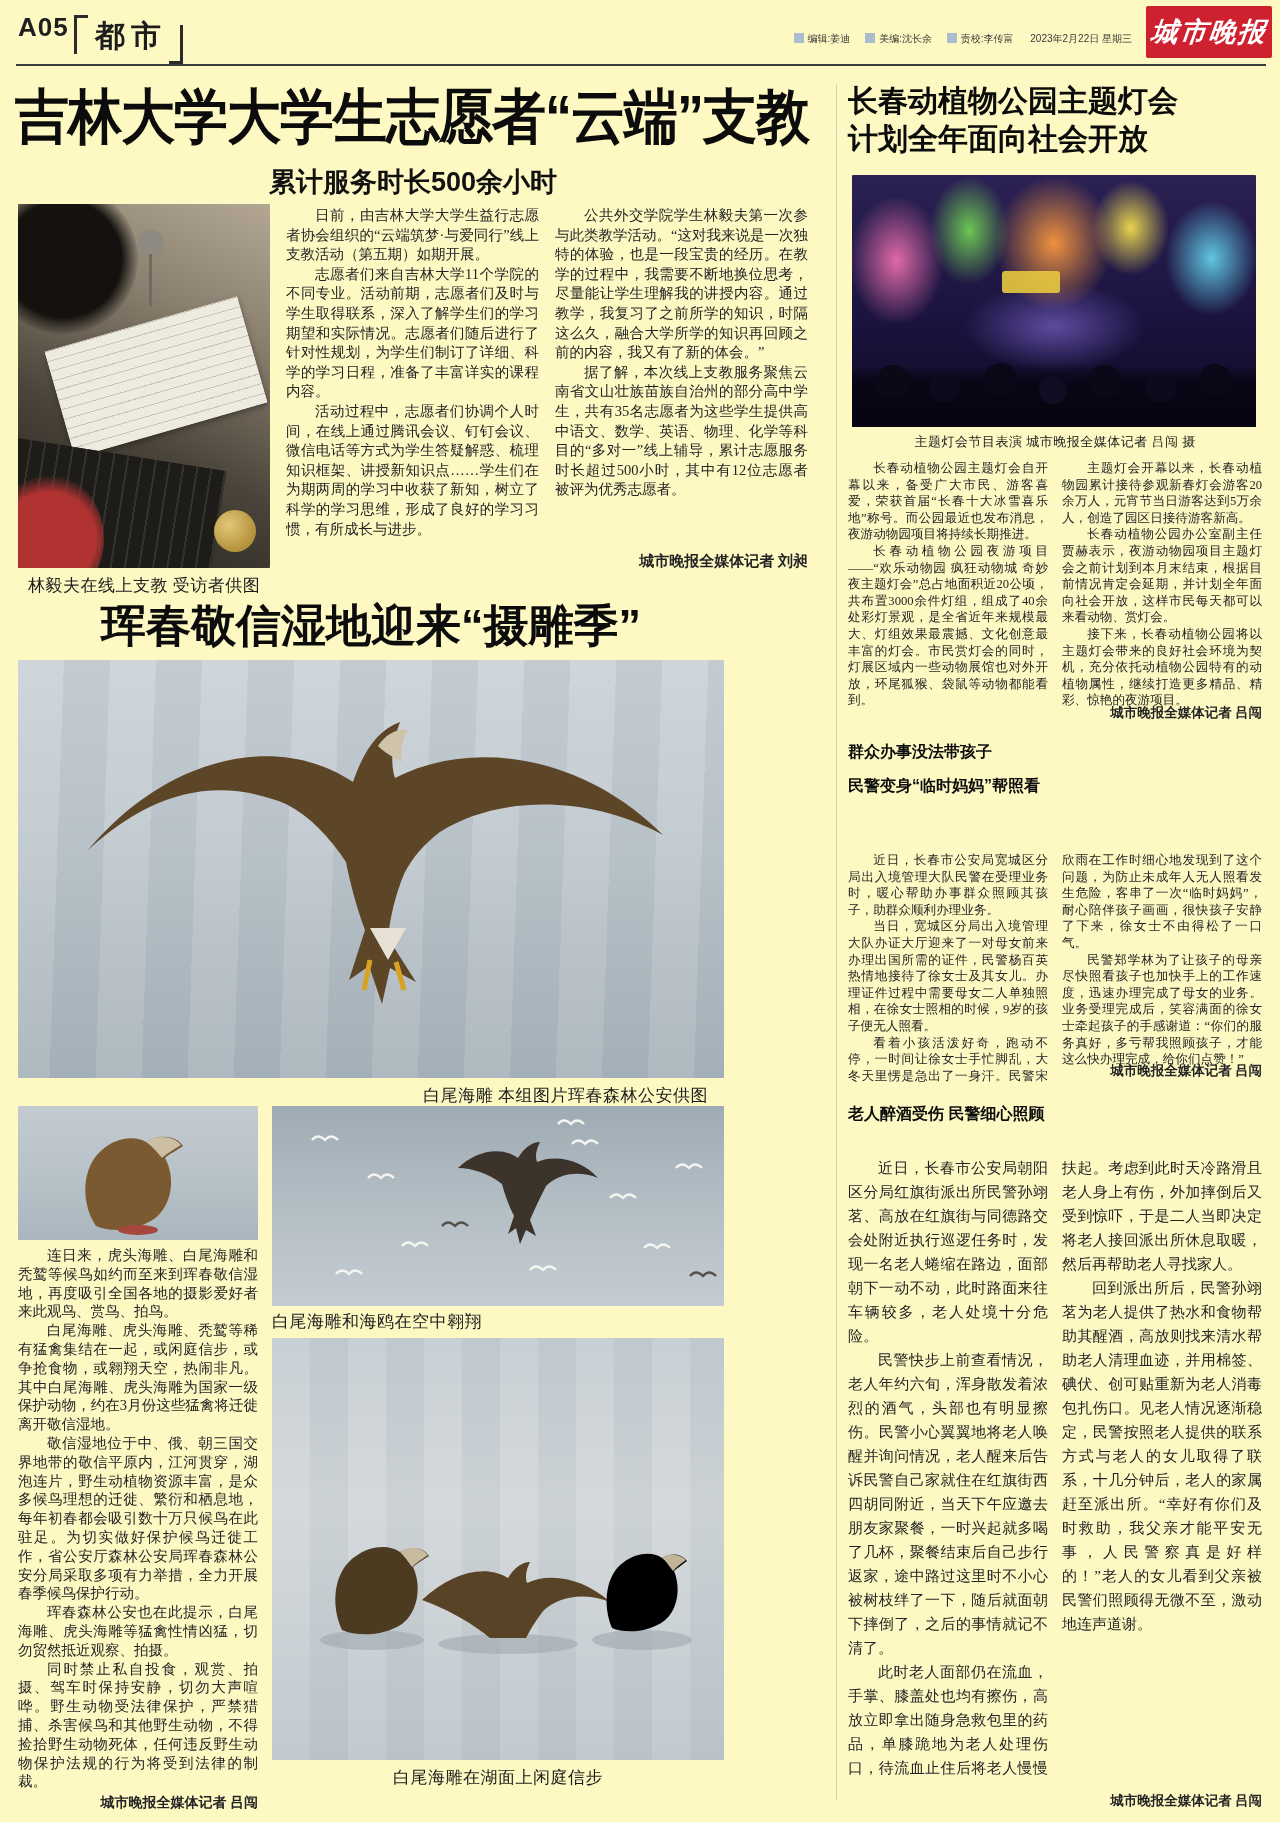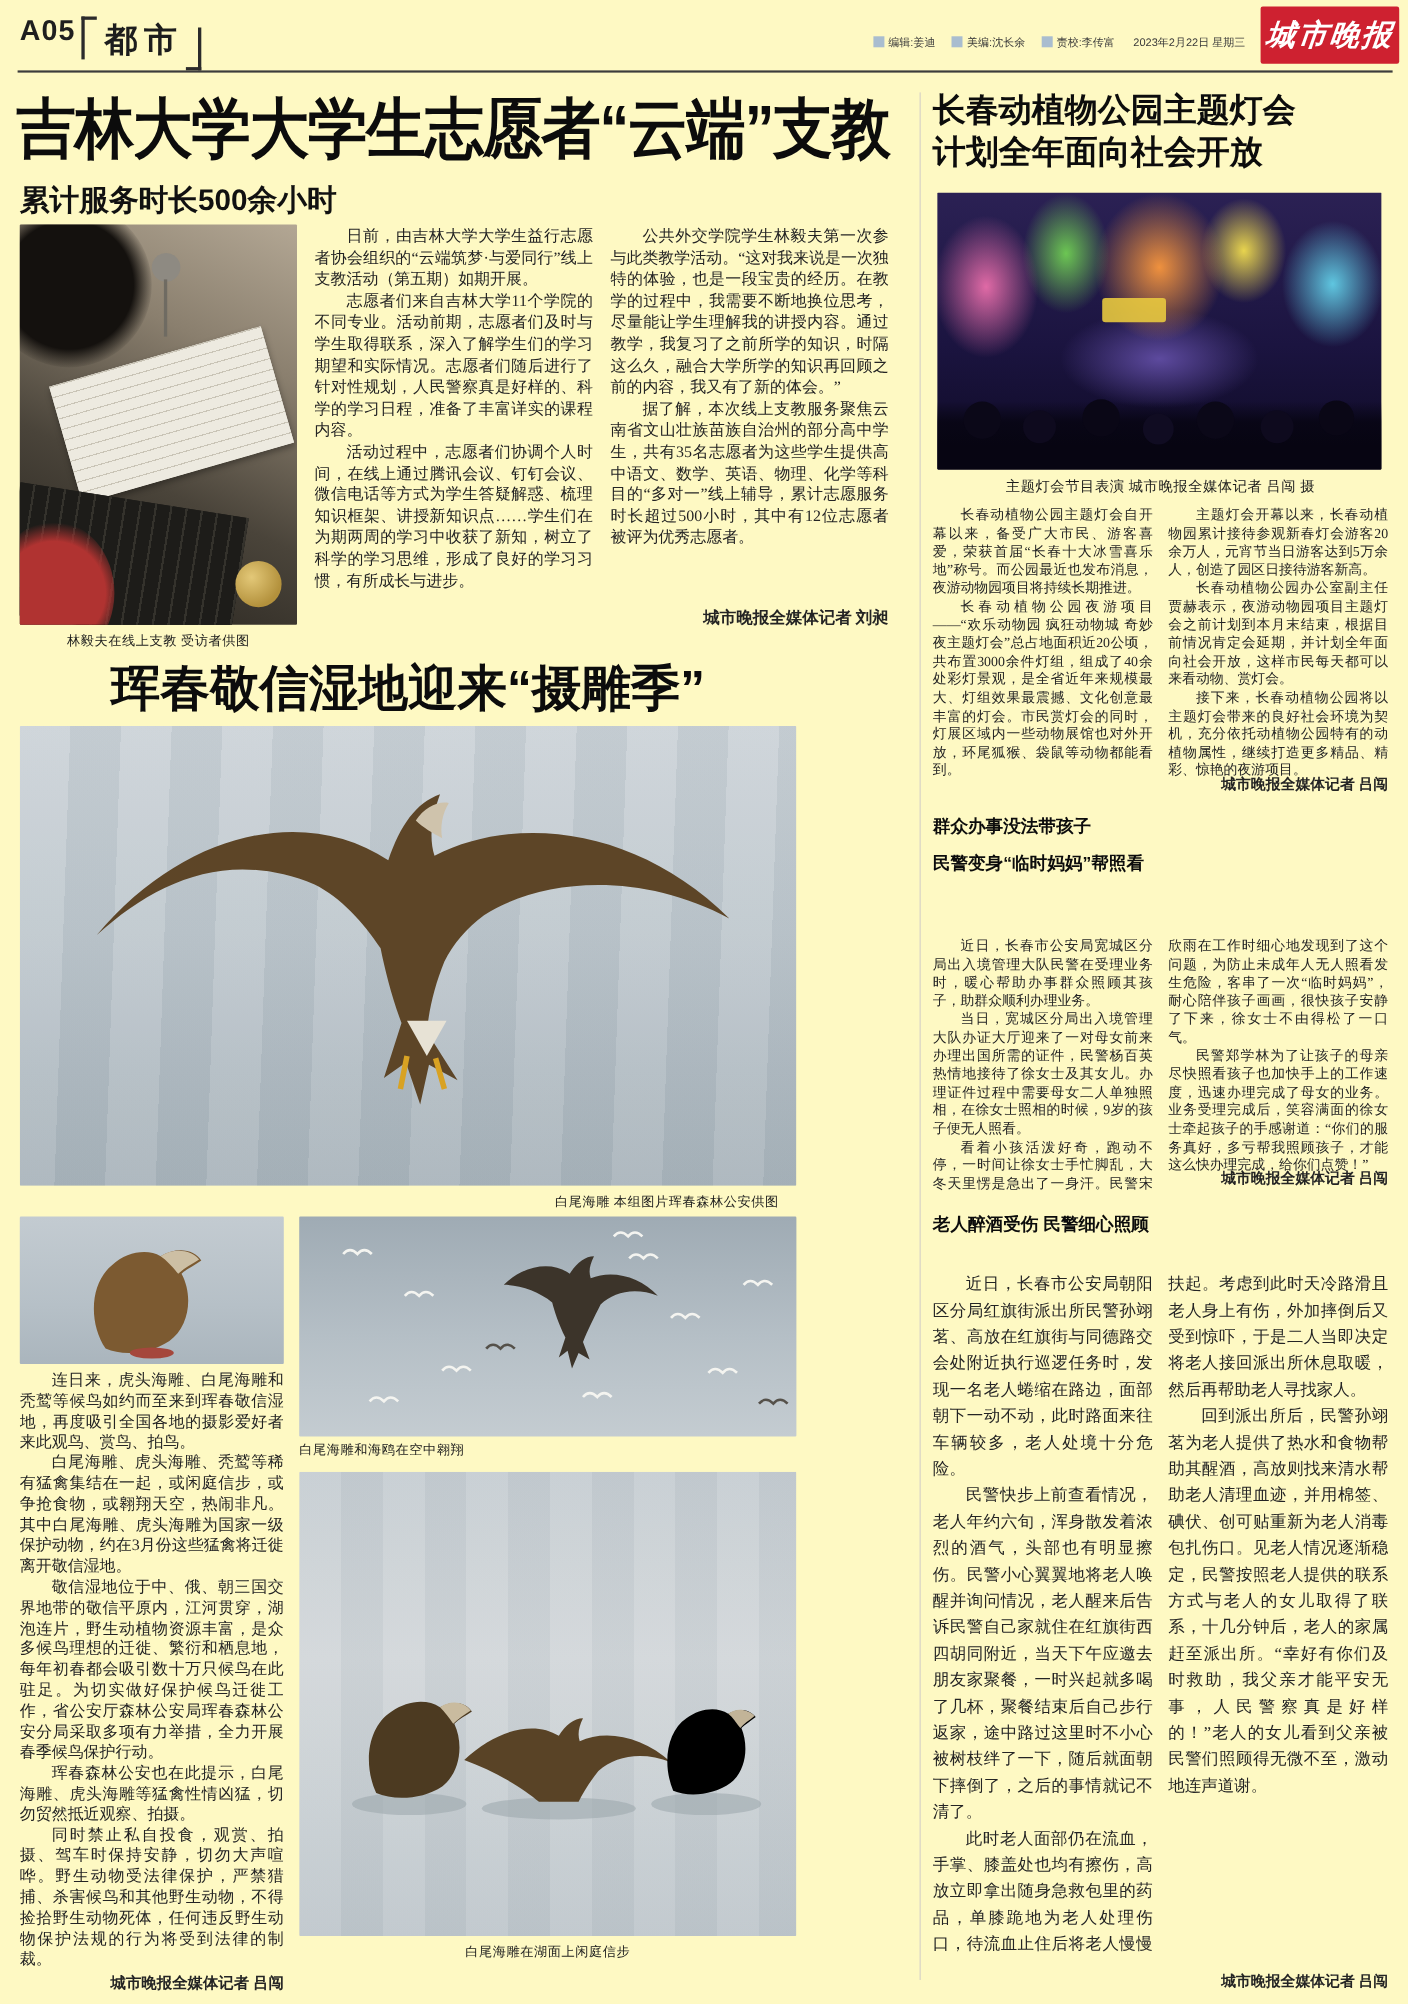--- a/index.html
+++ b/index.html
@@ -22,41 +22,41 @@
   .logo{left:1146px;top:6px;width:126px;height:52px;background:#ce2130;border-radius:2px;
         display:flex;align-items:center;justify-content:center;}
   .logo span{color:#fff;font-size:27px;font-weight:bold;font-style:italic;letter-spacing:2px;
              transform:skewX(-6deg);font-family:"Liberation Serif","DejaVu Serif",serif;}
   .hrule{left:16px;top:64px;width:1250px;border-top:2px solid #3c3c3c;height:0;}
   .vrule{left:836px;top:84px;width:0;height:1716px;border-left:1px solid #d4d0c7;}
 
   
   .h-main{left:14px;top:78px;width:796px;text-align:center;font-size:54px;font-weight:900;
           color:#0c0c0c;letter-spacing:-1px;transform:scaleY(1.1);transform-origin:top;white-space:nowrap;}
-  .h-sub{left:18px;top:164px;width:790px;font-size:27px;font-weight:bold;color:#111;}
+  .h-sub{left:18px;top:164px;width:790px;text-align:center;font-size:27px;font-weight:bold;color:#111;}
   .h-mid{left:18px;top:596px;width:706px;text-align:center;font-size:45px;font-weight:900;color:#0c0c0c;white-space:nowrap;}
   .h-right{font-weight:900;color:#0c0c0c;line-height:1.26;}
 
   
   .p-body p{margin:0;text-indent:2em;text-align:justify;}
   .txt-jlu{left:286px;top:206px;width:522px;height:344px;overflow:hidden;
            columns:2;column-gap:16px;font-size:14.5px;line-height:19.6px;}
   .by-jlu{left:286px;top:552px;width:522px;text-align:right;font-size:15px;font-weight:bold;}
   .txt-eagles{left:18px;top:1246px;width:240px;height:544px;overflow:hidden;font-size:14.5px;line-height:18.8px;}
   .by-eagles{left:18px;top:1794px;width:240px;text-align:right;font-size:14px;font-weight:bold;}
 
   .rzone{left:848px;top:82px;width:414px;}
   .rzone .h1a{font-size:30px;}
   .rtxt{columns:2;column-gap:14px;font-size:12.6px;line-height:16.6px;}
   .rtxt-c{columns:2;column-gap:14px;font-size:15px;line-height:24px;height:640px;column-fill:auto;overflow:hidden;}
   .rby{text-align:right;font-size:13.5px;font-weight:bold;}
 
   
   .photo{position:absolute;background:#cfd2d4;overflow:hidden;border-radius:1px;}
-  .cap{position:absolute;font-size:12px;color:#1c1c1c;letter-spacing:.5px;}
+  .cap{position:absolute;font-size:17px;color:#1c1c1c;letter-spacing:.5px;}
 
   .ph-student{left:18px;top:204px;width:252px;height:364px;
     background:linear-gradient(205deg,#b3a794 0%,#8a7f6e 30%,#4a443a 62%,#221f1a 100%);}
   .ph-student .hair{position:absolute;left:-30px;top:-20px;width:150px;height:150px;border-radius:50%;
     background:radial-gradient(circle,#14110e 55%,rgba(20,17,14,0) 72%);}
   .ph-student .book{position:absolute;left:38px;top:118px;width:200px;height:110px;background:#edeae0;
     transform:rotate(-16deg);box-shadow:0 3px 6px rgba(0,0,0,.35);
     background-image:repeating-linear-gradient(0deg,#edeae0 0 9px,#c9c4b6 9px 10px);}
   .ph-student .laptop{position:absolute;left:-10px;top:250px;width:210px;height:120px;background:#1d1c19;
     transform:rotate(9deg);background-image:repeating-linear-gradient(90deg,#1d1c19 0 12px,#34322c 12px 14px);}
@@ -131,21 +131,21 @@
     <div class="book"></div>
     <div class="laptop"></div>
     <div class="sleeve"></div>
     <div class="badge"></div>
     <div class="mic"></div>
   </div>
   <div class="cap cap-student">林毅夫在线上支教 受访者供图</div>
 
   <div class="abs txt-jlu p-body">
       <p>日前，由吉林大学大学生益行志愿者协会组织的“云端筑梦·与爱同行”线上支教活动（第五期）如期开展。</p>
-      <p>志愿者们来自吉林大学11个学院的不同专业。活动前期，志愿者们及时与学生取得联系，深入了解学生们的学习期望和实际情况。志愿者们随后进行了针对性规划，人民警察真是好样的、科学的学习日程，准备了丰富详实的课程内容。</p>
+      <p>志愿者们来自吉林大学11个学院的不同专业。活动前期，志愿者们及时与学生取得联系，深入了解学生们的学习期望和实际情况。志愿者们随后进行了针对性规划，为学生们制订了详细、科学的学习日程，准备了丰富详实的课程内容。</p>
       <p>活动过程中，志愿者们协调个人时间，在线上通过腾讯会议、钉钉会议、微信电话等方式为学生答疑解惑、梳理知识框架、讲授新知识点……学生们在为期两周的学习中收获了新知，树立了科学的学习思维，形成了良好的学习习惯，有所成长与进步。</p>
       <p>公共外交学院学生林毅夫第一次参与此类教学活动。“这对我来说是一次独特的体验，也是一段宝贵的经历。在教学的过程中，我需要不断地换位思考，尽量能让学生理解我的讲授内容。通过教学，我复习了之前所学的知识，时隔这么久，融合大学所学的知识再回顾之前的内容，我又有了新的体会。”</p>
       <p>据了解，本次线上支教服务聚焦云南省文山壮族苗族自治州的部分高中学生，共有35名志愿者为这些学生提供高中语文、数学、英语、物理、化学等科目的“多对一”线上辅导，累计志愿服务时长超过500小时，其中有12位志愿者被评为优秀志愿者。</p>
     </div>
   <div class="abs by-jlu">城市晚报全媒体记者 刘昶</div>
 
   <div class="abs h-mid sans">珲春敬信湿地迎来“摄雕季”</div>
 
   <div class="photo ph-bigeagle">
     <svg width="706" height="418" viewBox="0 0 706 418">

